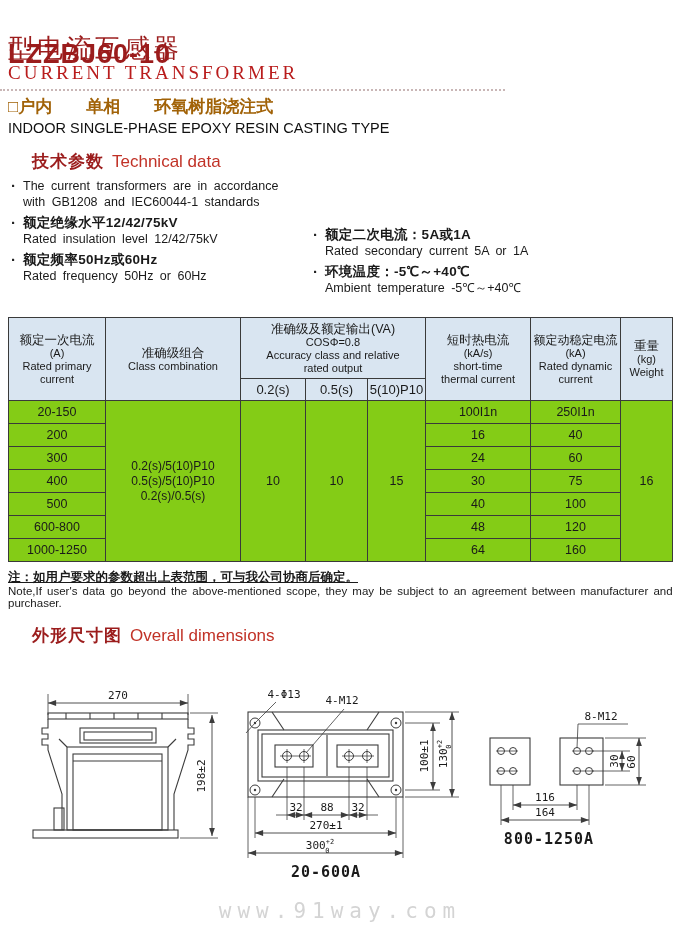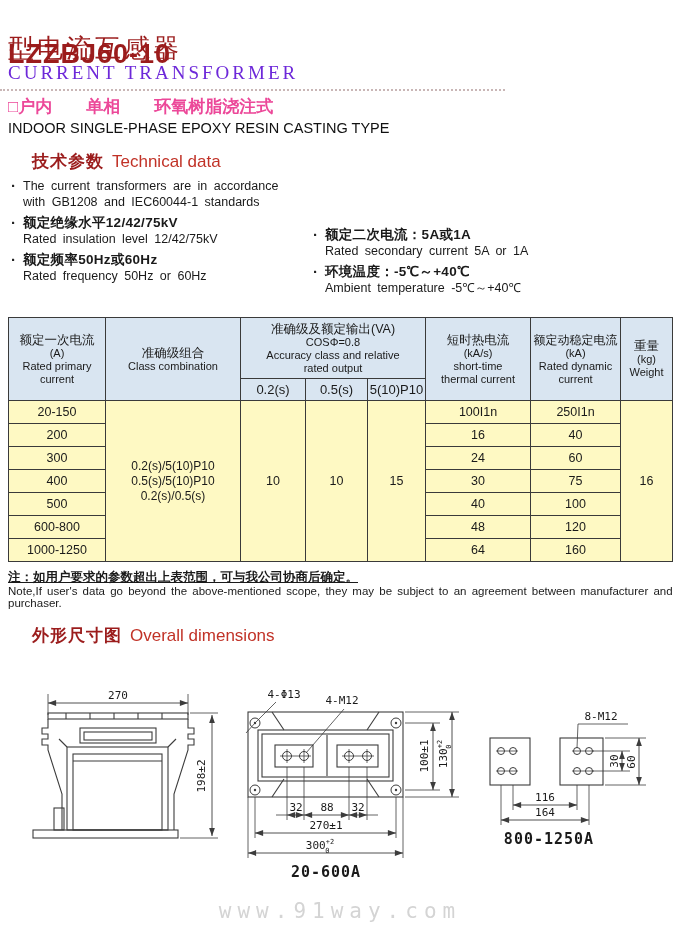--- a/index.html
+++ b/index.html
@@ -4,41 +4,41 @@
 <style>
   html,body{margin:0;padding:0;}
   body{
     width:680px;height:942px;background:#ffffff;position:relative;
     font-family:"Liberation Sans", sans-serif;color:#1a1a1a;overflow:hidden;
   }
   .abs{position:absolute;}
   
   .model{left:8px;top:2px;font-size:27px;font-weight:bold;color:#9b1c1c;letter-spacing:1px;margin-top:37px;}
   .title-cn{left:8px;top:31px;font-size:26px;font-weight:normal;color:#9b1c1c;letter-spacing:3px;}
-  .title-en{left:8px;top:62px;font-size:19px;font-family:"Liberation Serif",serif;color:#6d28d9;letter-spacing:3px;}
+  .title-en{left:8px;top:62px;font-size:19px;font-family:"Liberation Serif",serif;color:#b91c1c;letter-spacing:3px;}
   .dotline{left:0;top:89px;width:505px;border-top:2px dotted #c9b6b6;height:0;}
-  .type-cn{left:8px;top:95px;font-size:17px;font-weight:bold;color:#ec4899;}
+  .type-cn{left:8px;top:95px;font-size:17px;font-weight:bold;color:#a16207;}
   .type-en{left:8px;top:120px;font-size:14.5px;color:#111;}
   
   .sec-head{left:8px;font-size:17px;}
   .sec-head .cn{font-weight:bold;color:#9b1c1c;letter-spacing:1px;margin-left:24px;}
   .sec-head .en{color:#c13227;margin-left:8px;}
   
   .tech-cols{left:10px;top:178px;width:662px;display:flex;}
   .tcol-l{width:292px;}
   .tcol-r{margin-left:10px;padding-top:49px;}
   .bullet{position:relative;padding-left:13px;margin-bottom:5px;}
   .bullet::before{content:"·";position:absolute;left:1px;top:-1px;font-weight:bold;font-size:15px;color:#222;}
   .bullet .cn{display:block;font-size:13.5px;font-weight:600;letter-spacing:0.3px;line-height:16px;}
   .bullet .en{display:block;font-size:12.5px;line-height:16px;word-spacing:3px;}
   
   table.spec{left:8px;top:317px;position:absolute;border-collapse:collapse;table-layout:fixed;width:664px;}
   table.spec th,table.spec td{border:1px solid #3a3a3a;text-align:center;vertical-align:middle;padding:0 1px;}
   table.spec thead th{background:#d9e5f1;font-weight:normal;}
-  table.spec tbody td{background:#fef9c3;font-size:12.5px;}
+  table.spec tbody td{background:#84cc16;font-size:12.5px;}
   tr.g{height:61px;} tr.s th{height:21px;font-size:13px;background:#d9e5f1;}
   table.spec tbody tr{height:23px;}
   .h-cn{display:block;font-size:12.5px;line-height:14px;}
   .h-sm{display:block;font-size:11px;line-height:13px;}
   .m-line{display:block;font-size:12px;line-height:15px;}
   
   .note-cn{left:8px;top:569px;font-size:12.5px;font-weight:600;text-decoration:underline;}
   .note-en{left:8px;top:585px;font-size:11.5px;word-spacing:2px;}
   
   svg.draw{left:0;top:658px;position:absolute;}

